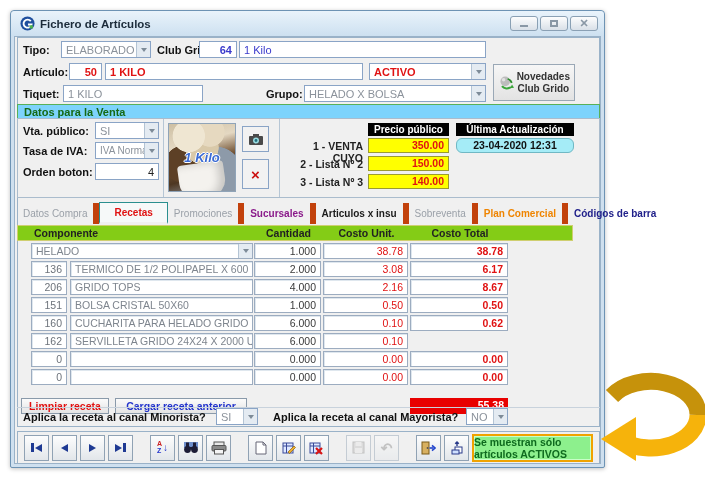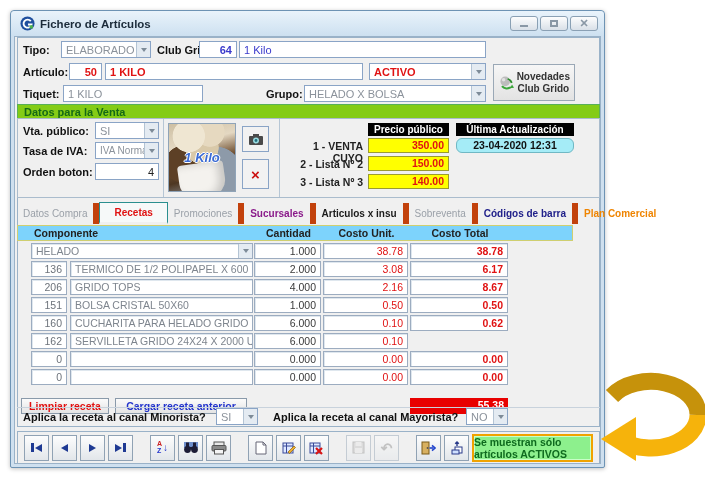--- a/index.html
+++ b/index.html
@@ -36,21 +36,21 @@
   .chev i { width:0; height:0; border-left:3.5px solid transparent; border-right:3.5px solid transparent;
             border-top:4px solid #7d8b98; }
   .gray { color:#8b929b; } .blue { color:#3a3acc; } .red { color:#e01212; font-weight:bold; }
   .ralign { text-align:right; }
 
   .panel-border { position:absolute; left:6px; top:26px; width:583px; height:390px;
                   border:1px solid #9ab2c8; background:#f0f0f0; }
 
   
   .greenband { position:absolute; left:6px; top:93px; width:583px; height:15px;
-               background:#84cc16; border:1px solid #58b058; font-weight:bold;
+               background:#7dd3fc; border:1px solid #58b058; font-weight:bold;
                color:#156915; padding:1px 6px; }
   .venta-box { position:absolute; left:6px; top:107px; width:583px; height:80px;
                border:1px solid #aabccd; }
   .vline { position:absolute; top:108px; width:1px; height:78px; background:#b6c6d5; }
 
   .photo { position:absolute; left:157px; top:112px; width:68px; height:69px;
            border:1px solid #90a4b8; overflow:hidden;
            background:
              radial-gradient(circle at 30% 18%, #efe6d2 0 22%, transparent 23%),
              radial-gradient(circle at 62% 12%, #e6d9c0 0 20%, transparent 21%),
@@ -86,21 +86,21 @@
   .tab:last-child { border-right:none; }
   .tab.active { border:1px solid #2a8f8f; border-bottom:2px solid #f0f0f0; background:#f6f9f9;
                 font-weight:bold; color:#e01212; padding:0 14px; margin-top:-1px; }
   .tab.purple { color:#8a1a8a; font-weight:bold; }
   .tab.dark { color:#1a1a1a; font-weight:bold; }
   .tab.orange { color:#ef8400; font-weight:bold; }
   .tab.navy { color:#20208a; font-weight:bold; }
 
   
   .yhdr { position:absolute; left:6px; top:214px; width:556px; height:16px;
-          background:#7dd3fc; border:1px solid #cfcf70; font-weight:bold; font-size:10.5px; }
+          background:#84cc16; border:1px solid #cfcf70; font-weight:bold; font-size:10.5px; }
   .yhdr span { position:absolute; top:1px; }
   .rows { position:absolute; left:6px; top:232px; width:583px; height:146px; }
   .rrow { position:absolute; left:0; width:583px; height:16px; }
   .cell { position:absolute; height:16px; background:#fff; border:1px solid #9cacc0;
           padding:1px 4px; line-height:12px; font-size:10.5px; overflow:hidden; white-space:nowrap;
           box-shadow:inset 1px 1px 0 #dfe7ee; }
   .c-code { left:14px; width:36px; text-align:right; color:#6d737b; }
   .c-name { left:53px; width:183px; color:#7e858e; }
   .c-qty  { left:237px; width:67px; text-align:right; color:#3a3a3a; }
   .c-unit { left:306px; width:85px; text-align:right; color:#e01212; }
@@ -272,22 +272,22 @@
     <span class="price-lbl" style="left:272px; top:165px;">3 - Lista Nº 3</span>
     <div class="price-box" style="top:163px;">140.00</div>
 
     <div class="tabs">
       <div class="tab">Datos Compra</div>
       <div class="tab active">Recetas</div>
       <div class="tab">Promociones</div>
       <div class="tab purple">Sucursales</div>
       <div class="tab dark">Articulos x insu</div>
       <div class="tab">Sobreventa</div>
+      <div class="tab orange">Plan Comercial</div>
       <div class="tab navy">Códigos de barra</div>
-      <div class="tab orange">Plan Comercial</div>
     </div>
 
     <div class="yhdr">
       <span style="left:16px;">Componente</span>
       <span style="left:237px; width:67px; text-align:center;">Cantidad</span>
       <span style="left:306px; width:85px; text-align:center;">Costo Unit.</span>
       <span style="left:393px; width:98px; text-align:center;">Costo Total</span>
     </div>
 
     <div class="rows">

